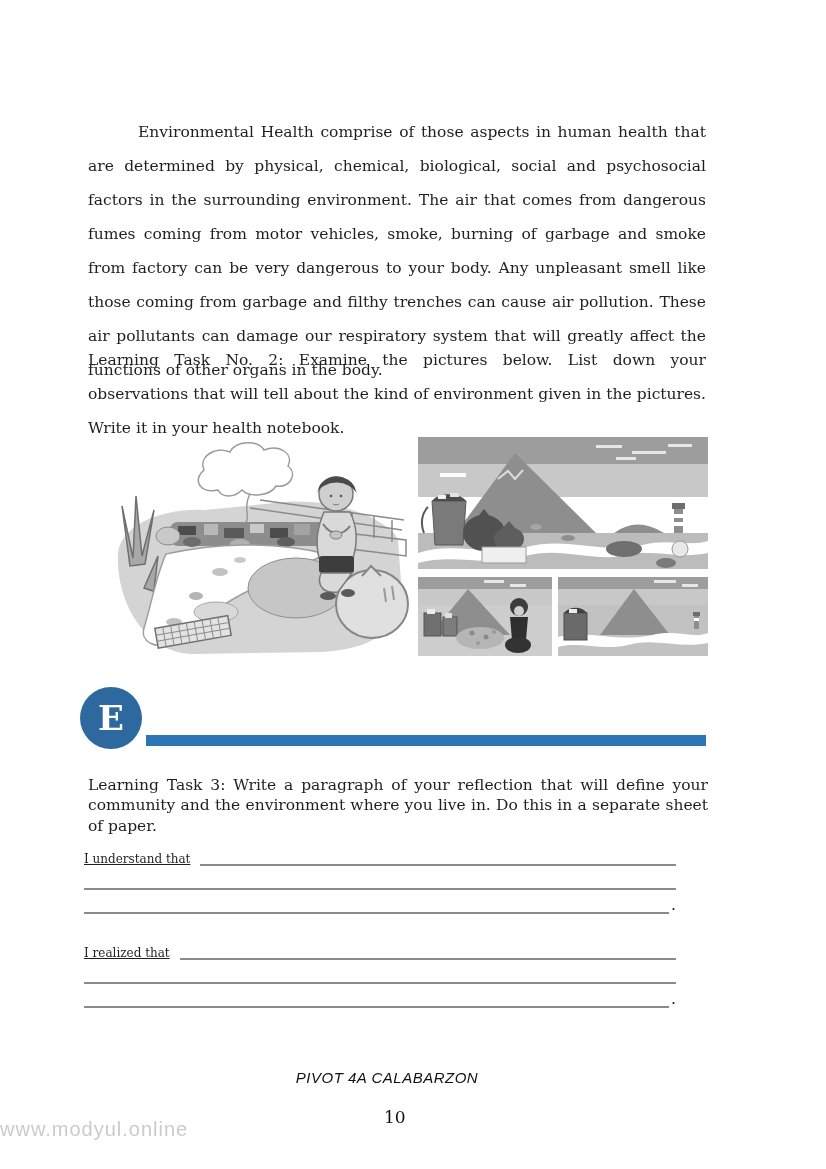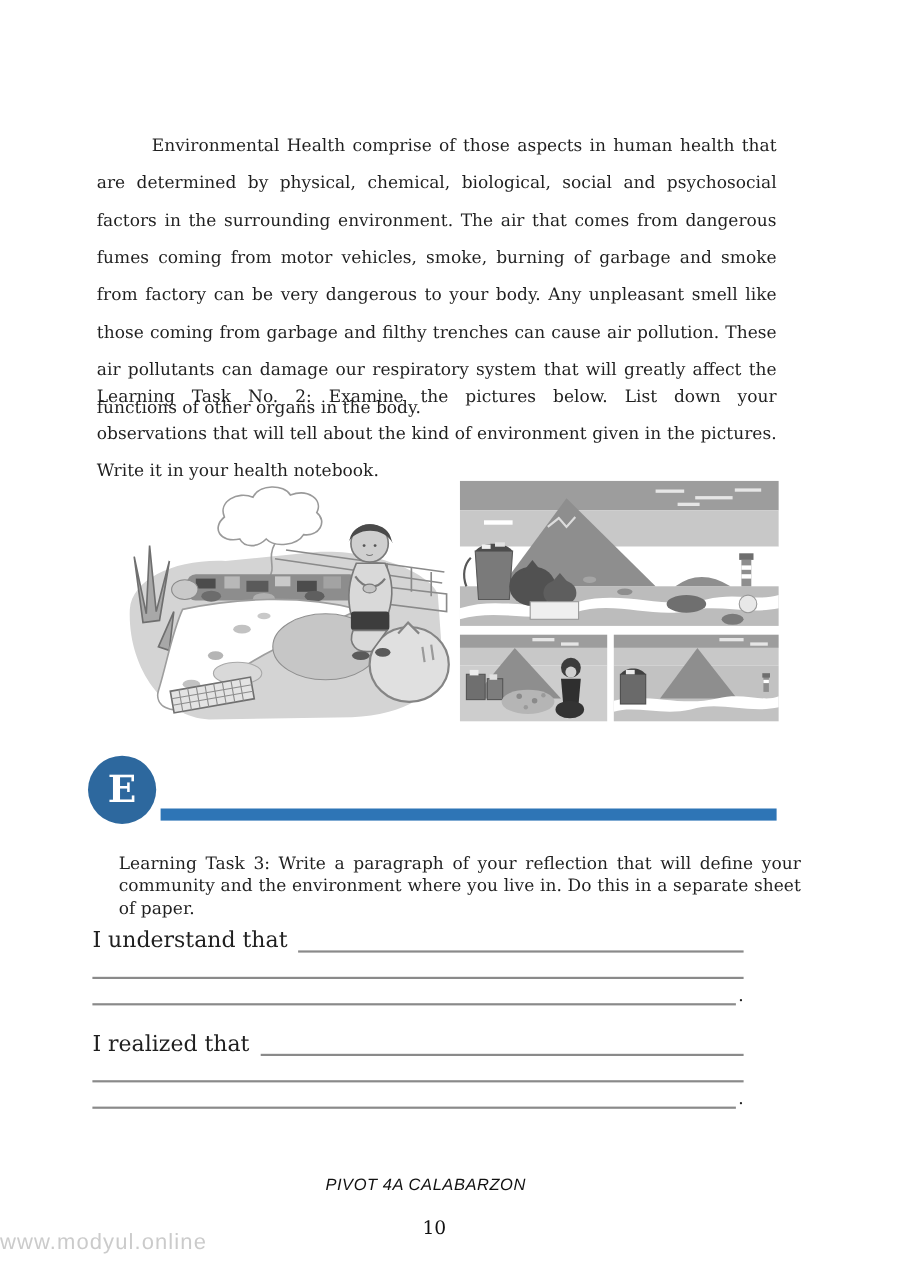--- a/index.html
+++ b/index.html
@@ -18,27 +18,27 @@
   .fig-left{width:314px;height:226px;}
   .fig-right{margin-left:4px;width:290px;height:219px;margin-top:1px;}
   .e-circle{
     position:absolute;left:80px;top:687px;width:62px;height:62px;border-radius:50%;
     display:flex;align-items:center;justify-content:center;
     color:#ffffff;font-size:34px;font-weight:bold;font-family:"DejaVu Serif",serif;
   }
   .e-bar{position:absolute;left:146px;top:735px;width:560px;height:11px;}
   .task3{
     position:absolute;left:88px;top:759px;width:620px;
-    font-size:15.5px;line-height:20.9px;text-align:justify;margin-left:20px;
+    font-size:15.5px;line-height:20.9px;text-align:justify;
   }
   .fill-group{position:absolute;left:84px;width:592px;}
   .fg1{top:842px;}
   .fg2{top:936px;}
   .fill-row{display:flex;align-items:flex-end;height:24px;}
-  .fill-label{white-space:nowrap;font-size:20px;padding-right:10px;}
+  .fill-label{white-space:nowrap;font-size:12px;padding-right:10px;text-decoration:underline;}
   .blank-line{flex:1;border-bottom:2px solid #8a8a8a;height:100%;}
   .line-period{font-size:15.5px;padding-left:2px;}
   .footer-imprint{
     position:absolute;left:88px;top:1069px;width:598px;text-align:center;
     font-family:"Liberation Sans",sans-serif;font-style:italic;font-size:15px;color:#111;
     letter-spacing:0.5px;
   }
   .page-number{position:absolute;left:384px;top:1107px;font-size:17px;color:#111;text-align:right;}
   .watermark{
     position:absolute;left:0;top:1118px;width:826px;text-align:left;

